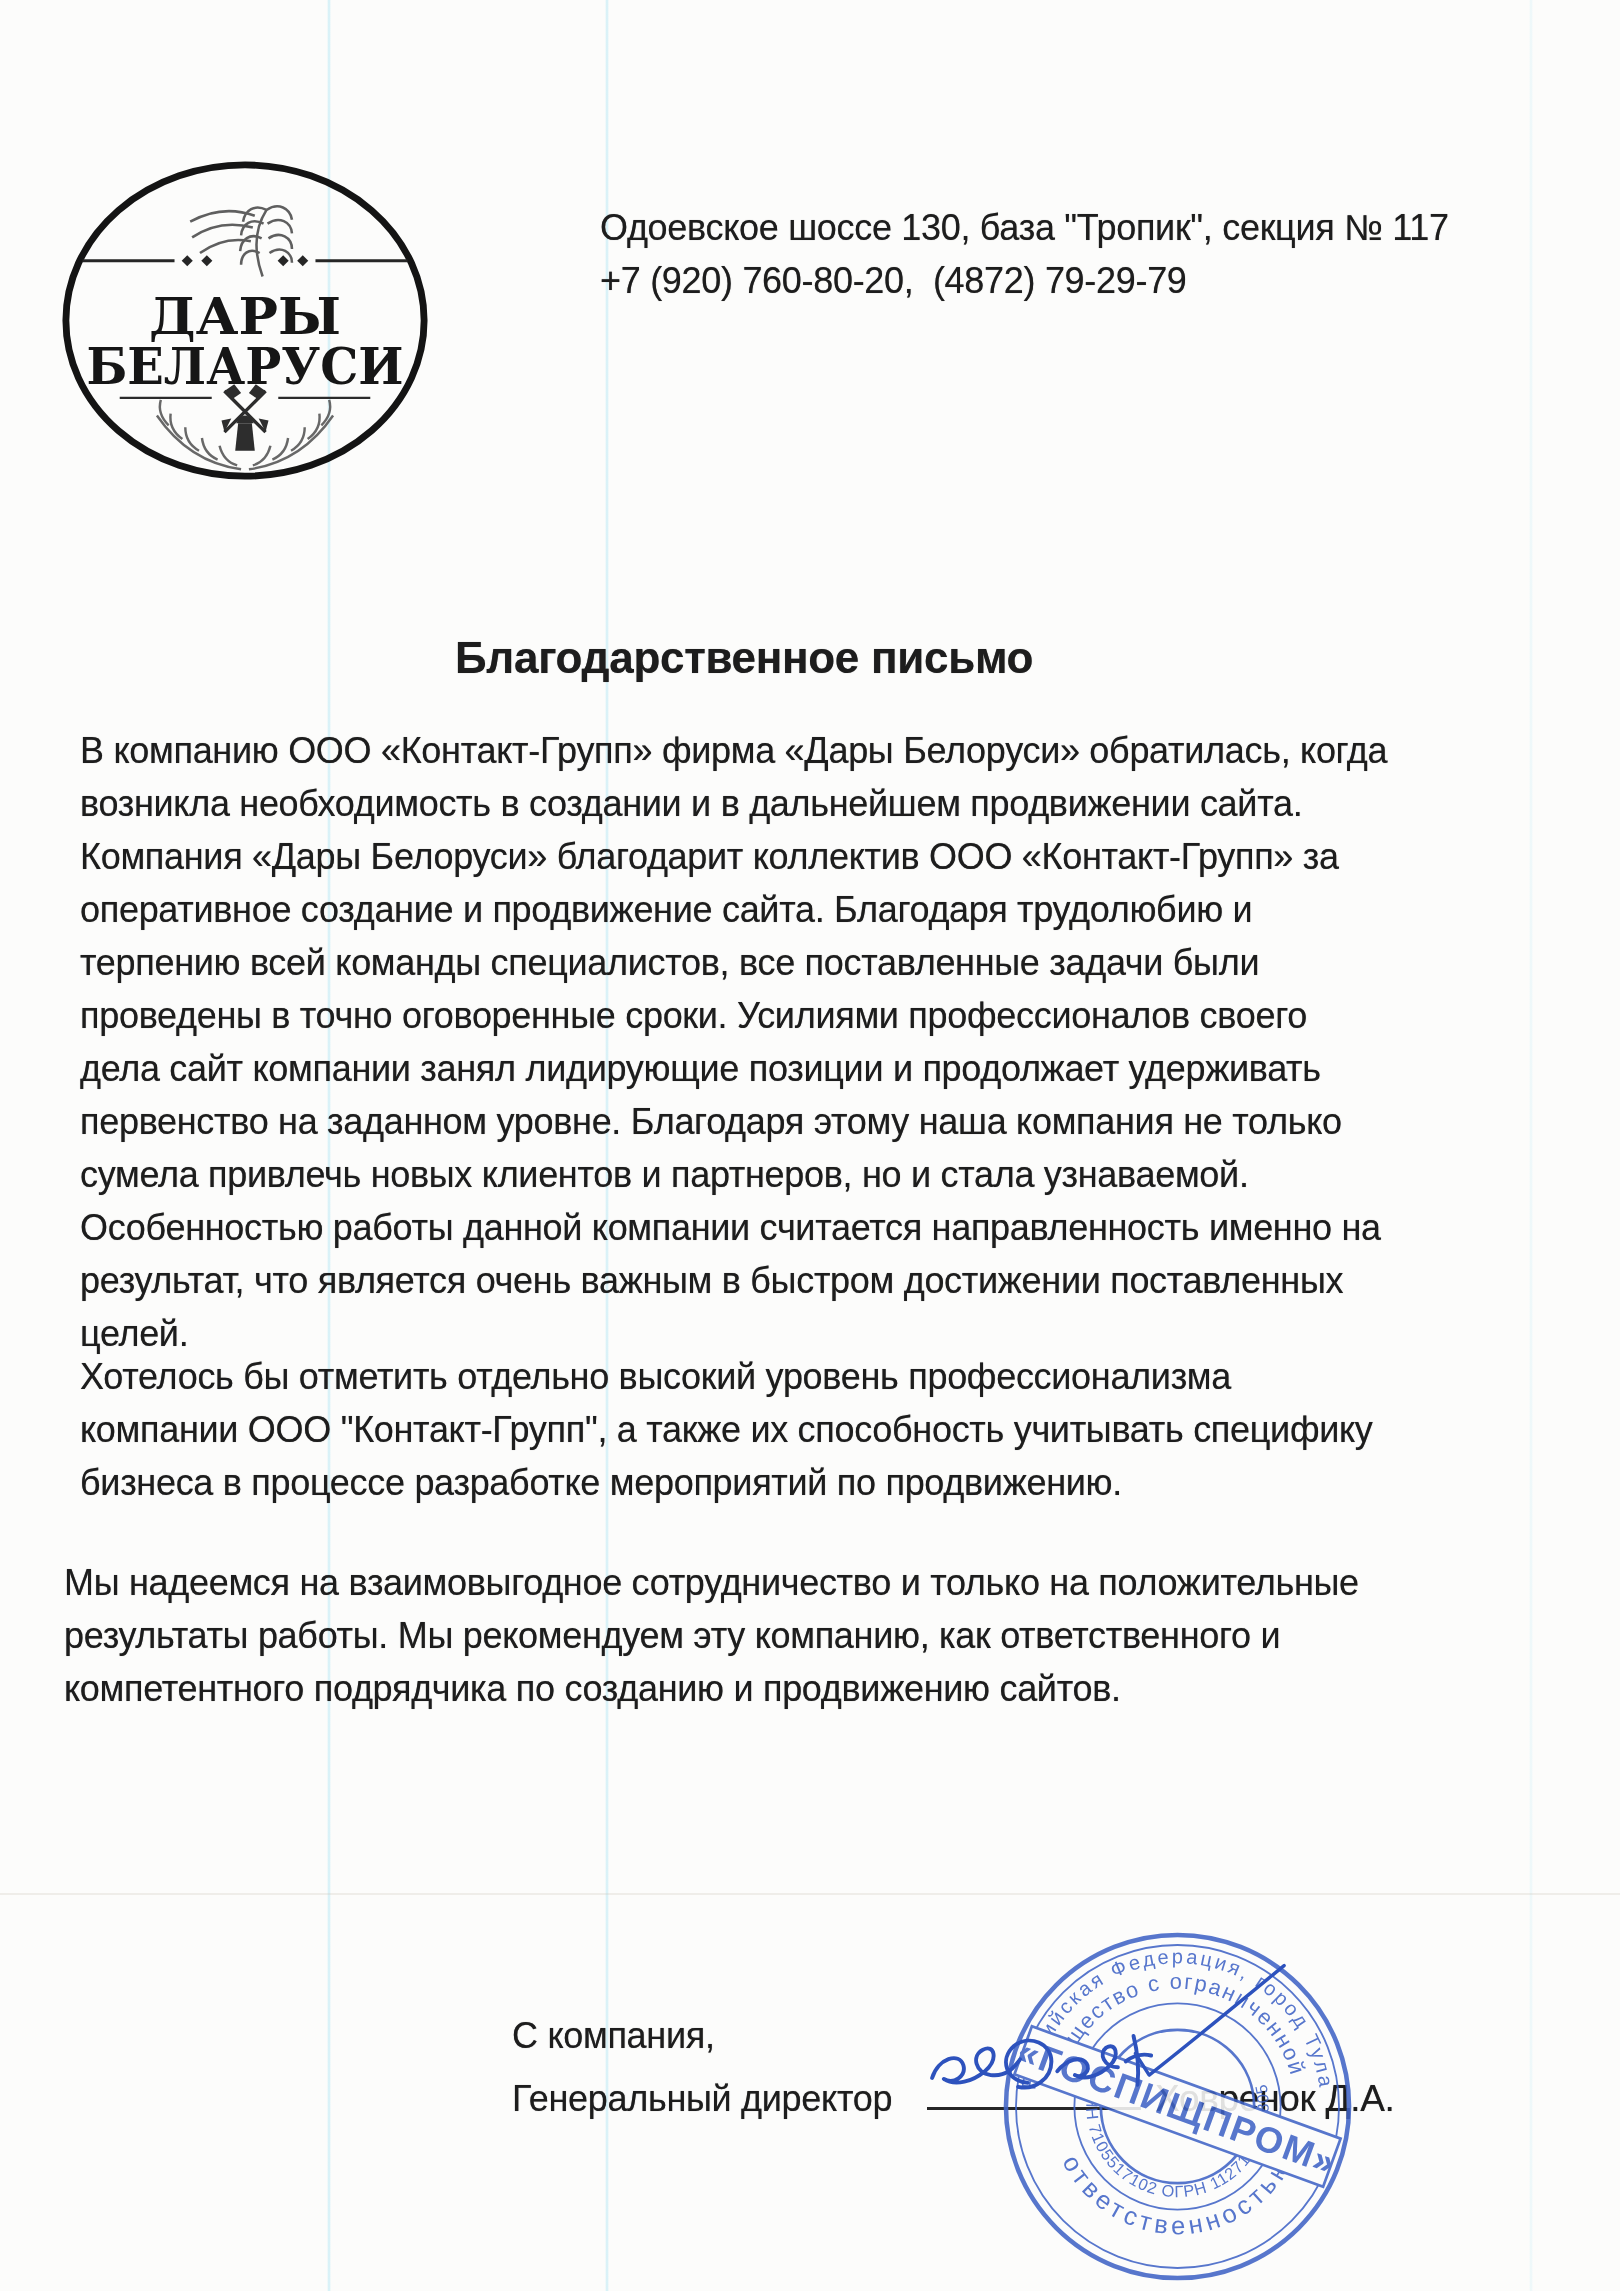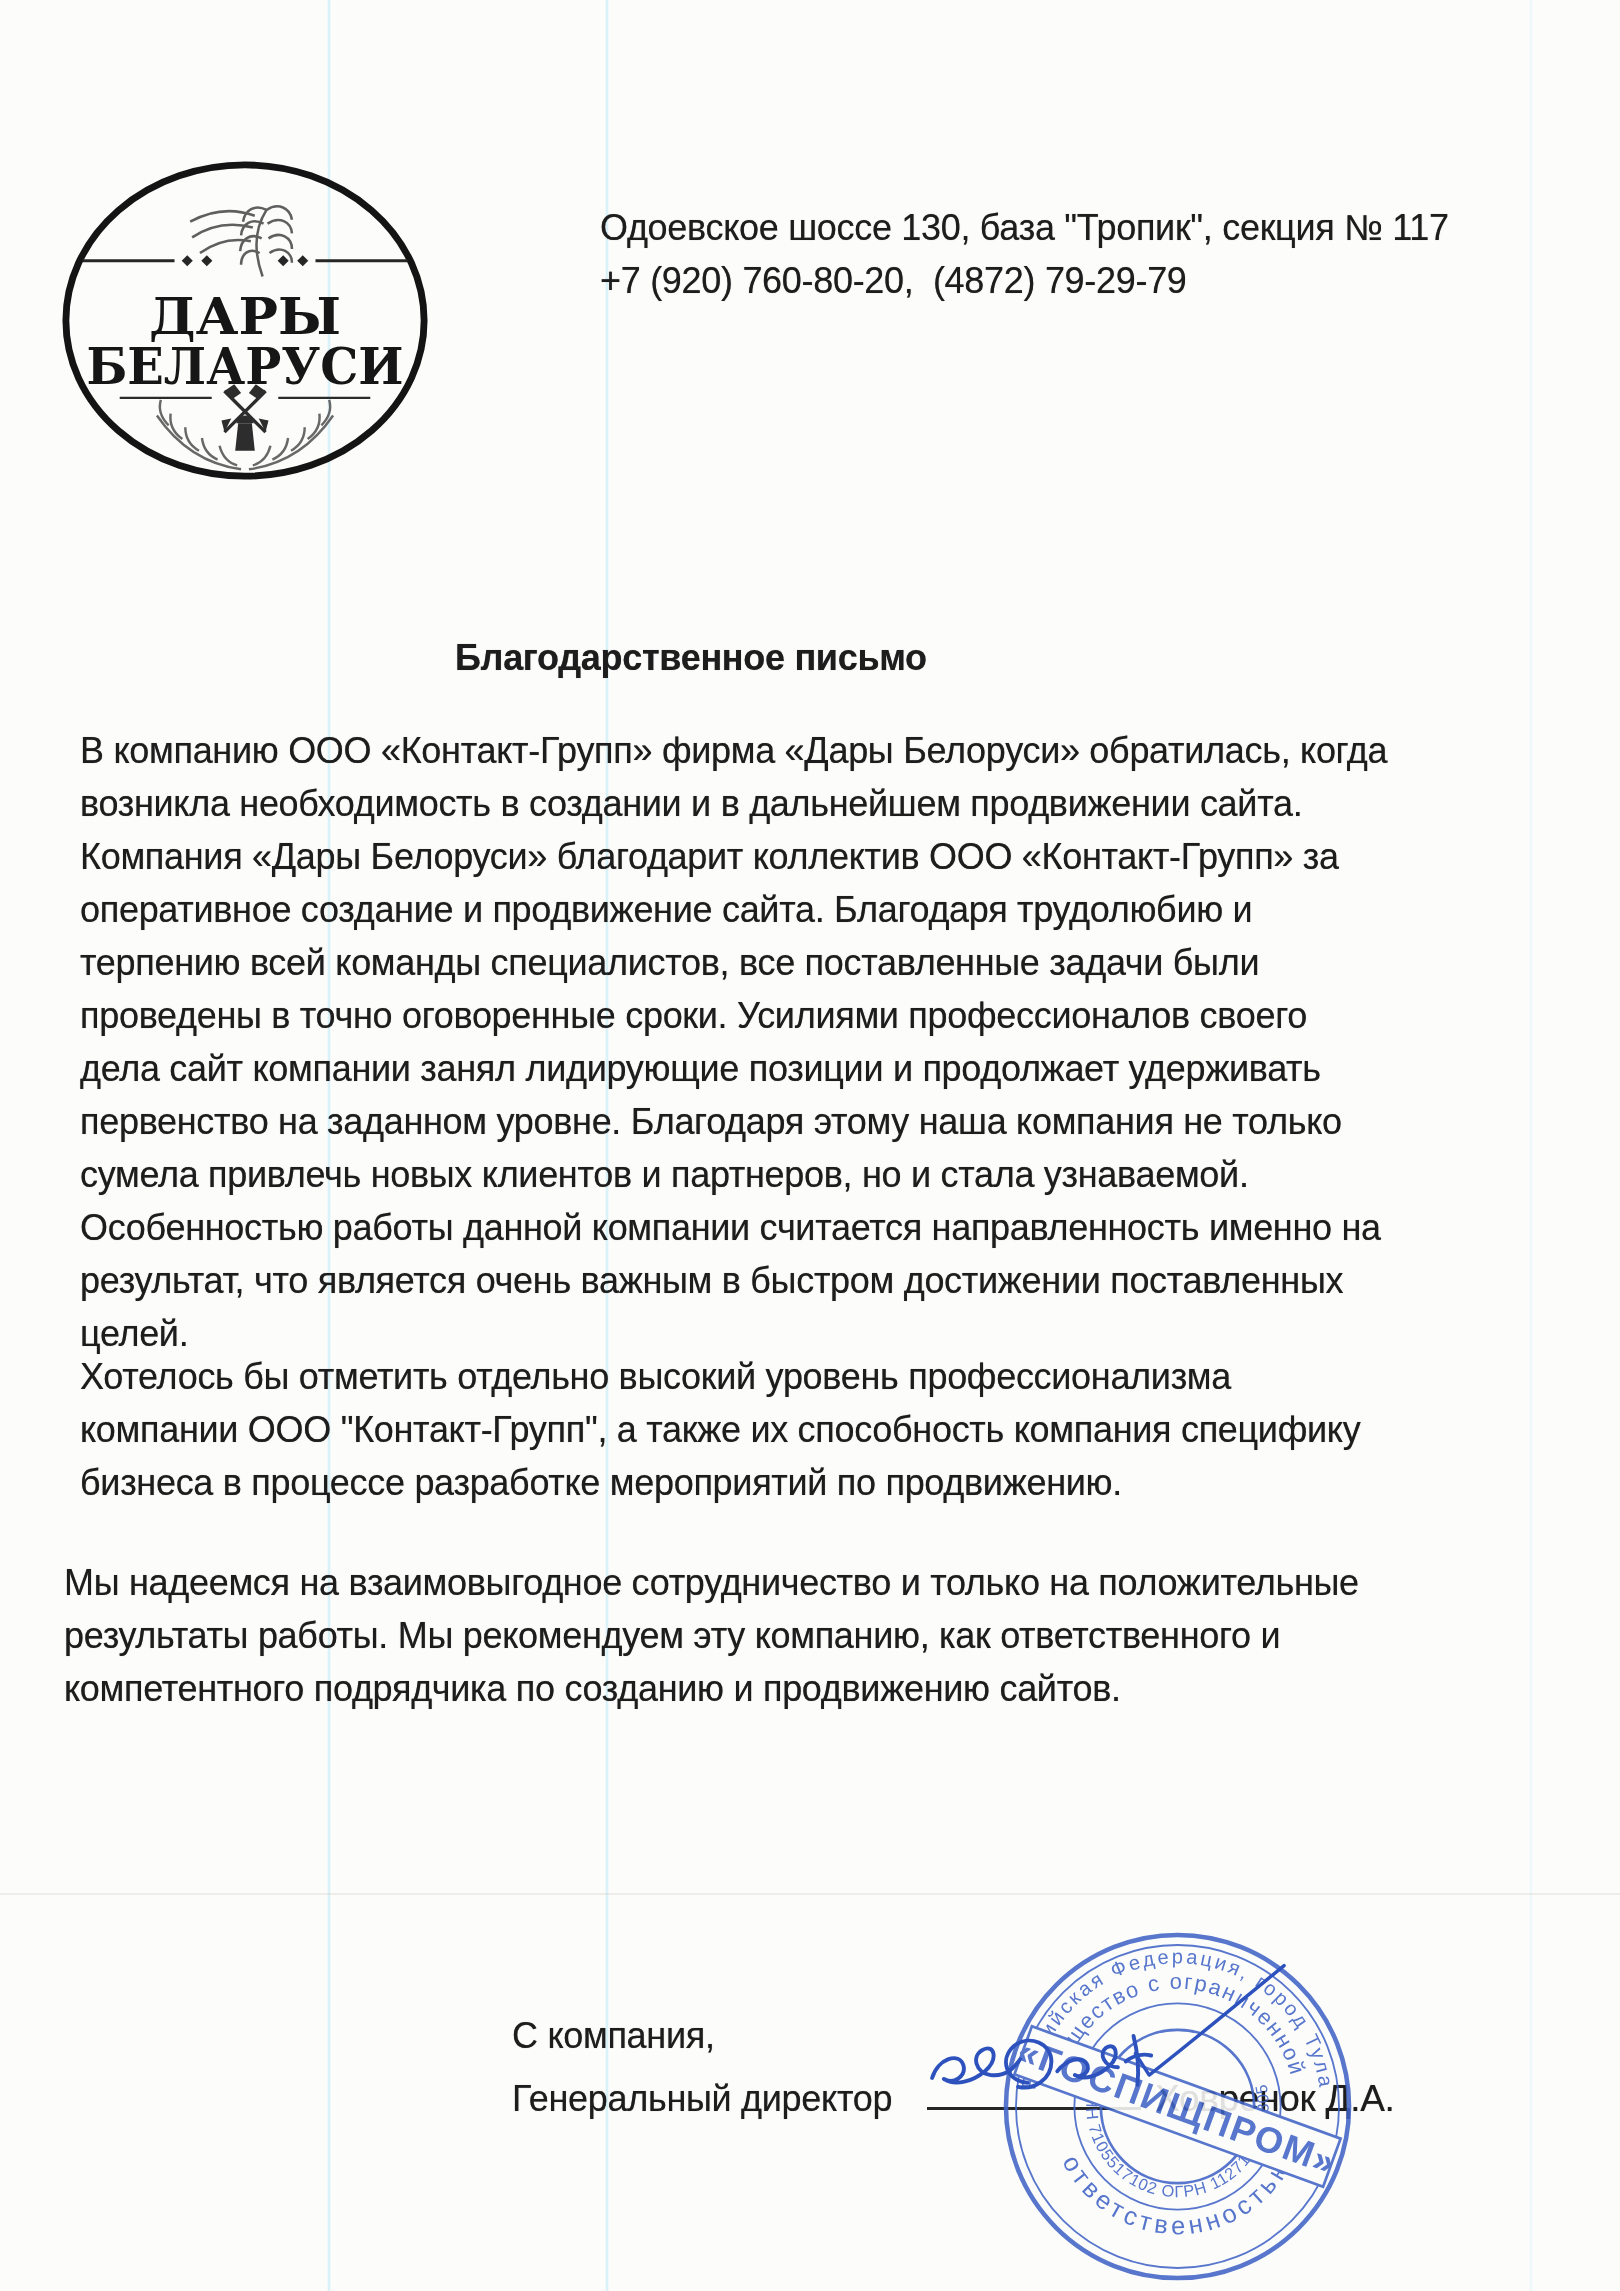--- a/index.html
+++ b/index.html
@@ -26,21 +26,21 @@
     background:rgba(205,198,186,.28); pointer-events:none;
   }
   .txt {
     position:absolute;
     font-size:36px; line-height:53px;
     letter-spacing:-0.3px;
     white-space:pre-wrap;
     text-shadow:0 0 0.7px rgba(25,25,25,.65);
   }
   .address   { left:600px; top:201px; }
-  .doc-title { left:455px; top:633px; font-weight:bold; font-size:36px; line-height:49px; }
+  .doc-title { left:455px; top:633px; font-weight:bold; font-size:44px; line-height:49px; }
   .para1 { left:80px; top:708px;  width:1451px;margin-top:16px; }
   .para2 { left:80px; top:1350px; width:1451px; }
   .para3 { left:64px; top:1556px; width:1451px; }
   .salutation { left:512px; top:2009px; }
   .role       { left:512px; top:2072px; }
   .sig-name   { left:1155px; top:2072px; font-size:37px; }
   .sig-line {
     position:absolute; left:927px; top:2107px; width:214px; height:2.9px;
     background:#262626;
   }
@@ -136,21 +136,21 @@
 оперативное создание и продвижение сайта. Благодаря трудолюбию и
 терпению всей команды специалистов, все поставленные задачи были
 проведены в точно оговоренные сроки. Усилиями профессионалов своего
 дела сайт компании занял лидирующие позиции и продолжает удерживать
 первенство на заданном уровне. Благодаря этому наша компания не только
 сумела привлечь новых клиентов и партнеров, но и стала узнаваемой.
 Особенностью работы данной компании считается направленность именно на
 результат, что является очень важным в быстром достижении поставленных
 целей.</div>
   <div class="txt para2">Хотелось бы отметить отдельно высокий уровень профессионализма
-компании ООО "Контакт-Групп", а также их способность компания специфику
+компании ООО "Контакт-Групп", а также их способность учитывать специфику
 бизнеса в процессе разработке мероприятий по продвижению.</div>
   <div class="txt para3">Мы надеемся на взаимовыгодное сотрудничество и только на положительные
 результаты работы. Мы рекомендуем эту компанию, как ответственного и
 компетентного подрядчика по созданию и продвижению сайтов.</div>
 
   <div class="txt salutation">С компания,</div>
   <div class="txt role">Генеральный директор</div>
   <div class="sig-line"></div>
   <div class="txt sig-name">Ховренок Д.А.</div>
 

